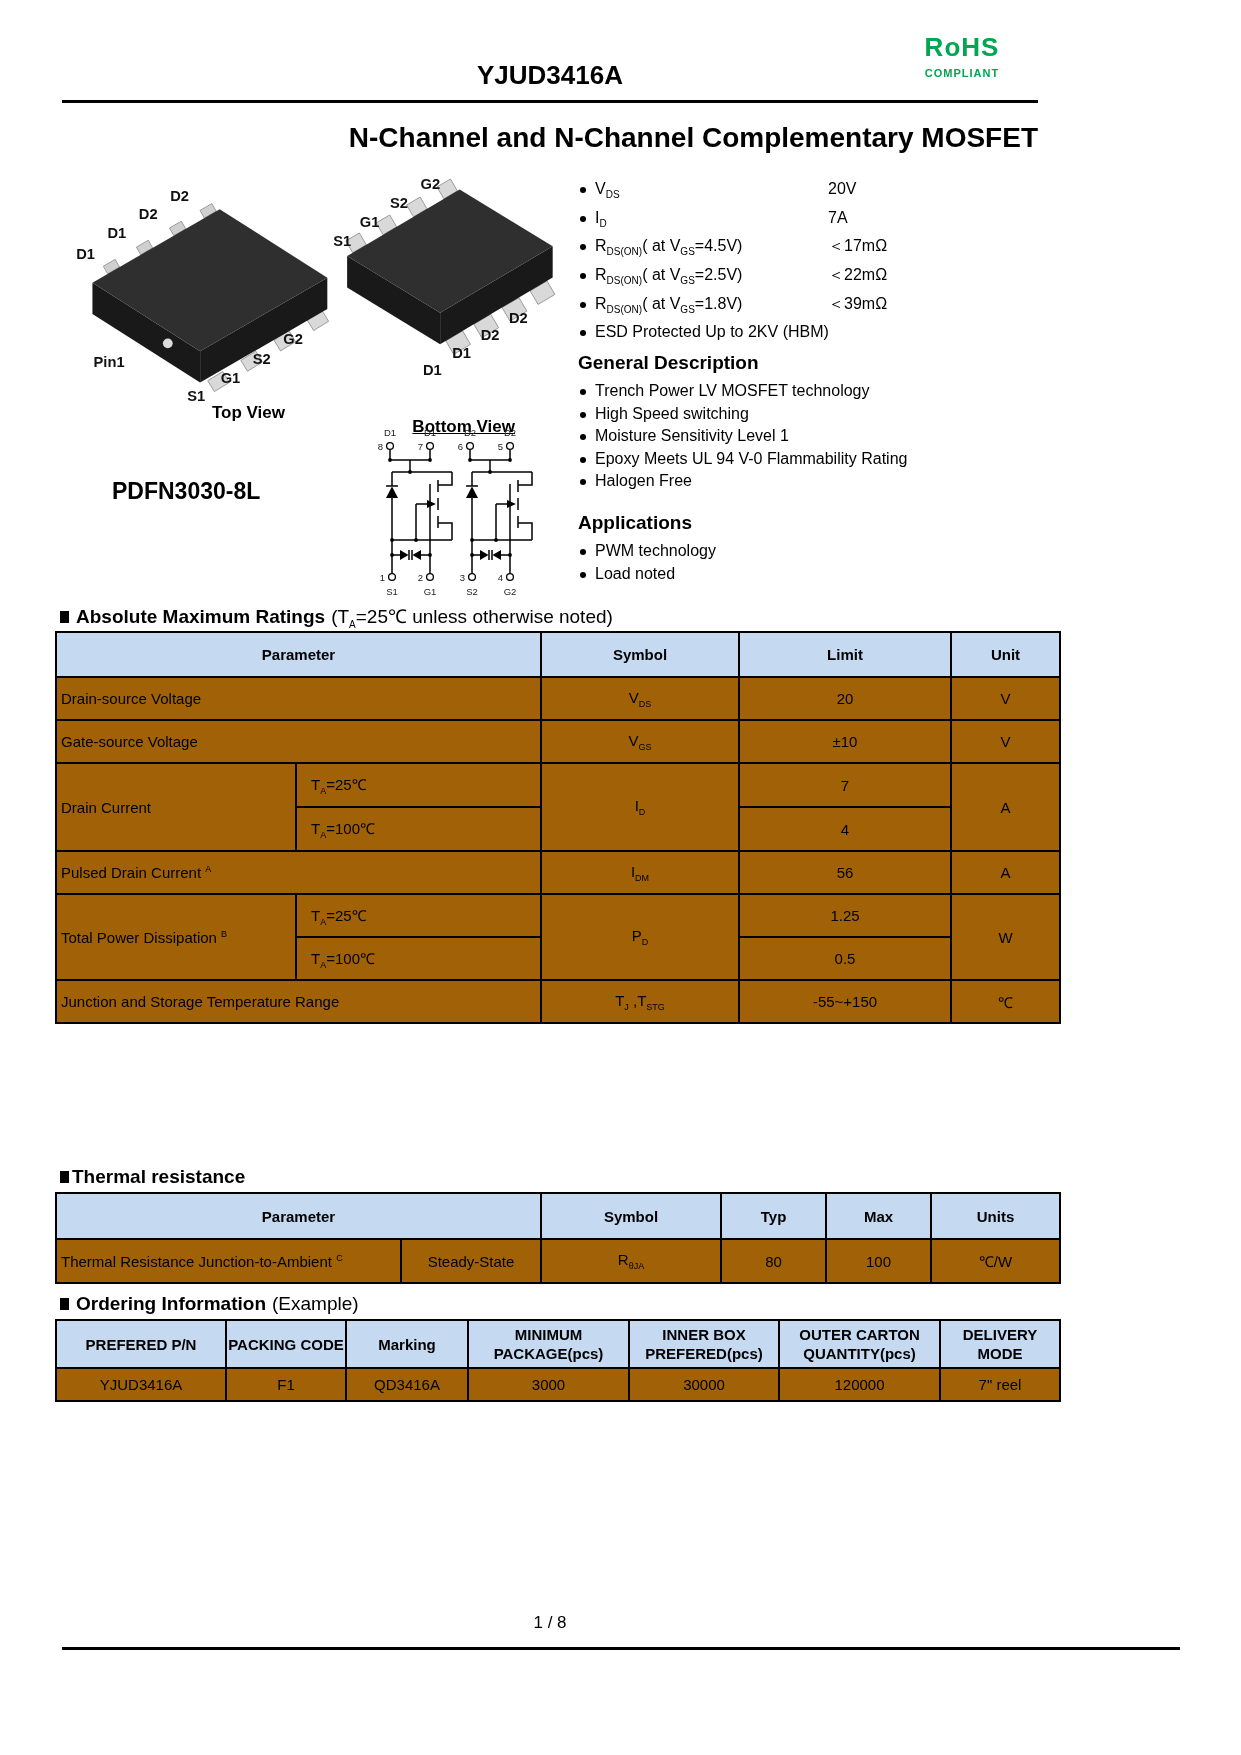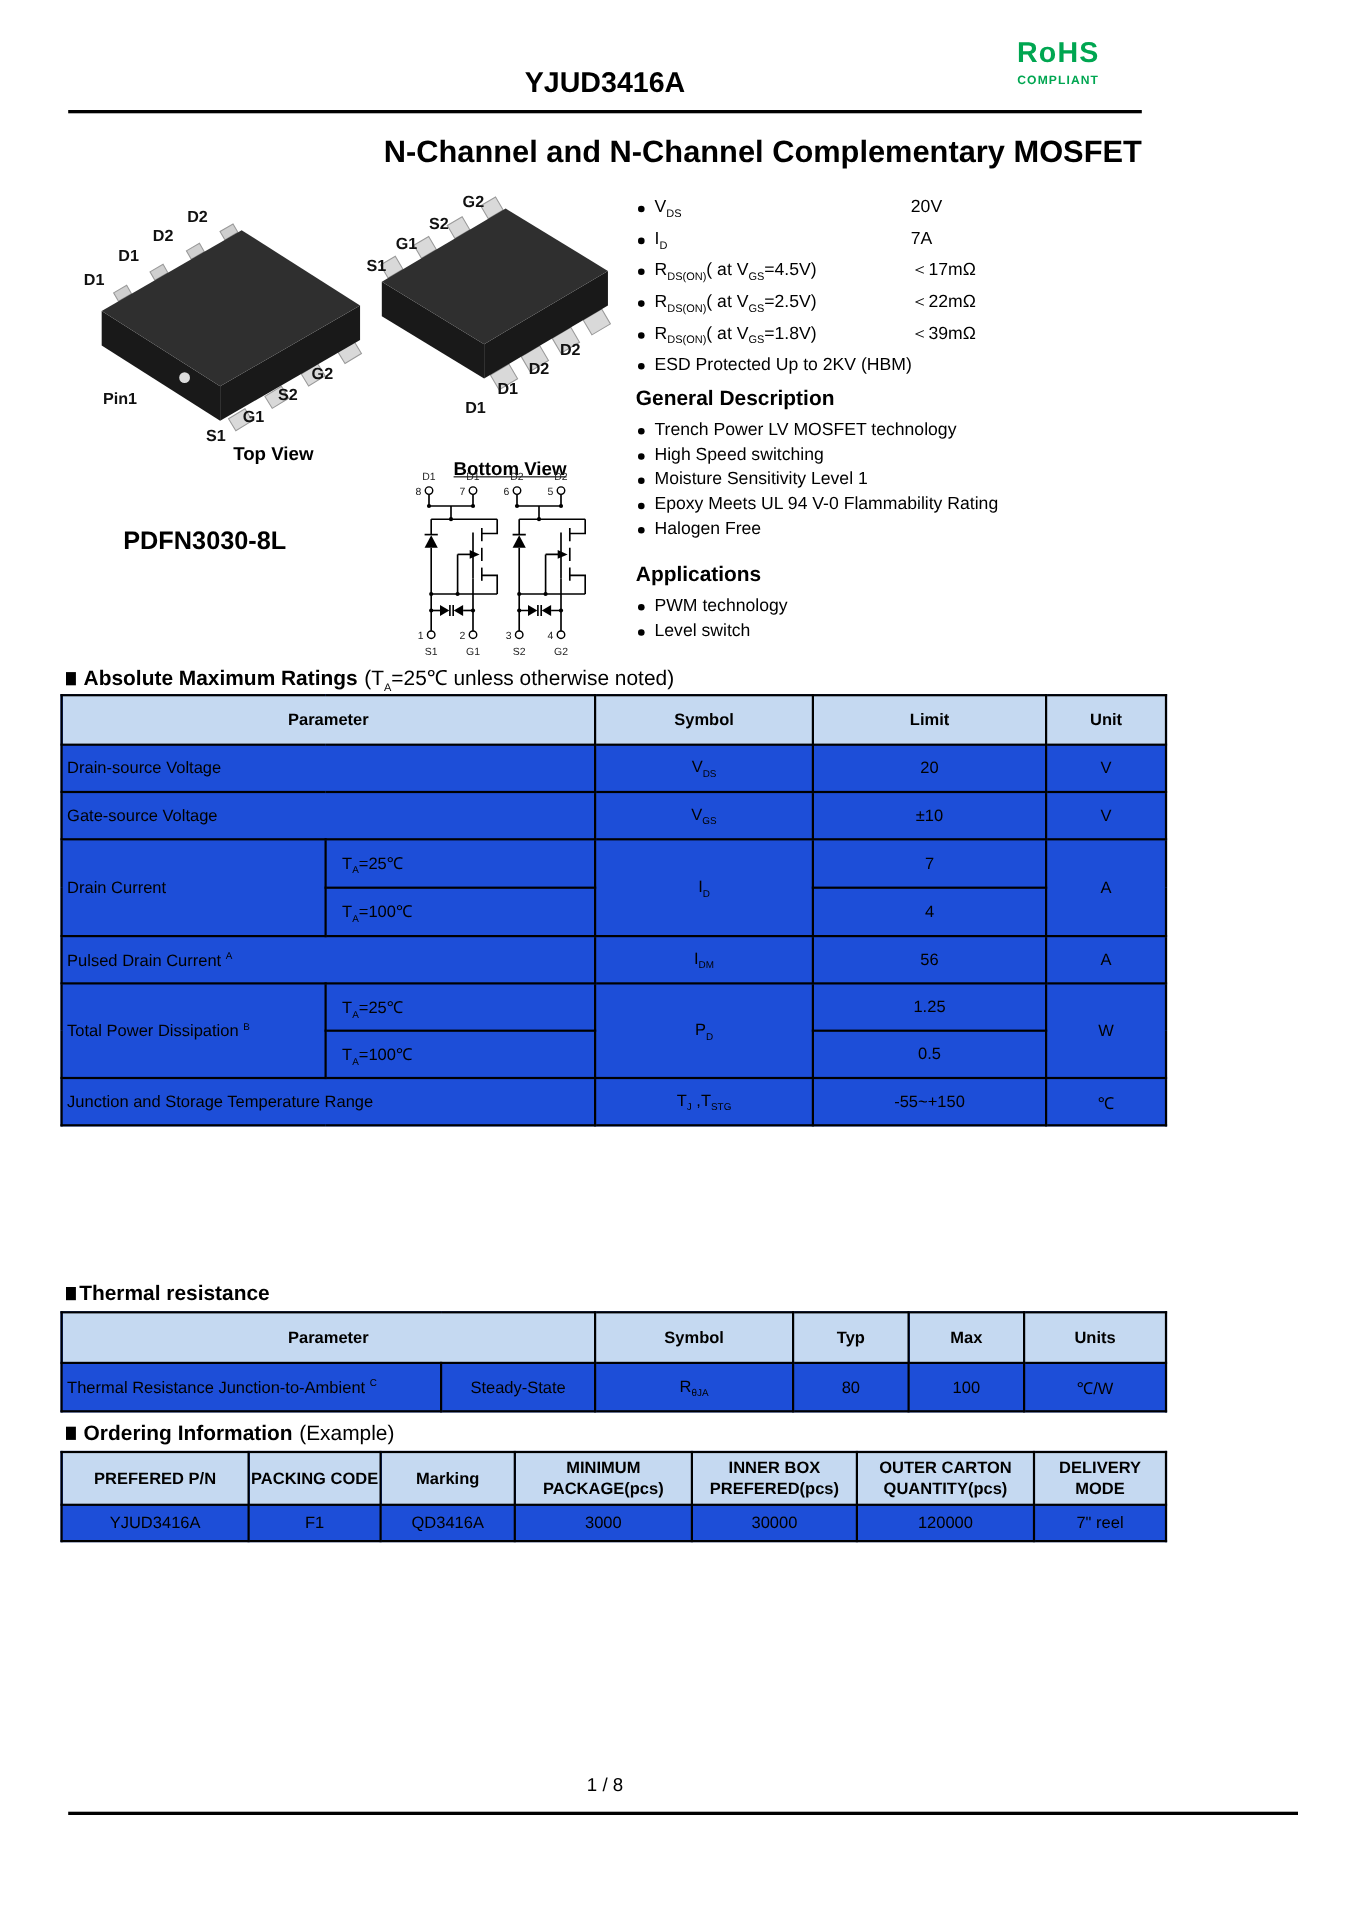--- a/index.html
+++ b/index.html
@@ -56,21 +56,21 @@
   .sec-heading{position:absolute;font-size:19px;}
   .sq{display:inline-block;width:9px;height:12px;background:#000;margin-right:7px;}
   .sq-tight{margin-right:3px;}
   .sec-bold{font-weight:bold;margin-top:40px;}
   .sec-note{margin-left:6px;}
   .h-absmax{top:603px;left:60px;}
   .h-thermal{top:1166px;left:60px;}
   .h-ordering{top:1293px;left:60px;}
 
   
-  table{border-collapse:collapse;table-layout:fixed;position:absolute;background:#1d4ed8;}
+  table{border-collapse:collapse;table-layout:fixed;position:absolute;background:#a16207;}
   th,td{border:2px solid #000;font-size:15px;text-align:center;vertical-align:middle;overflow:hidden;}
   th{background:var(--table-header-bg);font-weight:bold;}
   td.l{text-align:left;padding-left:4px;margin-top:12px;}
   td.cond{text-align:left;padding-left:14px;}
   .t1{top:631px;left:55px;width:1004px;}
   .t1 tr{height:43px;}
   .t1 tr.hd{height:45px;}
   .t2{top:1192px;left:55px;width:1004px;}
   .t2 tr.hd{height:46px;}
   .t2 tr{height:44px;}
@@ -278,21 +278,21 @@
     <div class="ps-item"><span class="dot"></span><span>Trench Power LV MOSFET technology</span></div>
     <div class="ps-item"><span class="dot"></span><span>High Speed switching</span></div>
     <div class="ps-item"><span class="dot"></span><span>Moisture Sensitivity Level 1</span></div>
     <div class="ps-item"><span class="dot"></span><span>Epoxy Meets UL 94 V-0 Flammability Rating</span></div>
     <div class="ps-item"><span class="dot"></span><span>Halogen Free</span></div>
   </div>
 
   <div class="rc-block" style="top:334px">
     <div class="sec-h">Applications</div>
     <div class="ps-item"><span class="dot"></span><span>PWM technology</span></div>
-    <div class="ps-item"><span class="dot"></span><span>Level switch</span></div>
+    <div class="ps-item"><span class="dot"></span><span>Load noted</span></div>
   </div>
 </div>
 
 <div class="sec-heading h-absmax">
   <span class="sq"></span><span class="sec-bold">Absolute Maximum Ratings</span><span class="sec-note"><span>(T</span><sub>A</sub><span>=25℃ unless otherwise noted)</span></span>
 </div>
 
 <table class="t1">
   <colgroup>
       <col style="width:240px">

